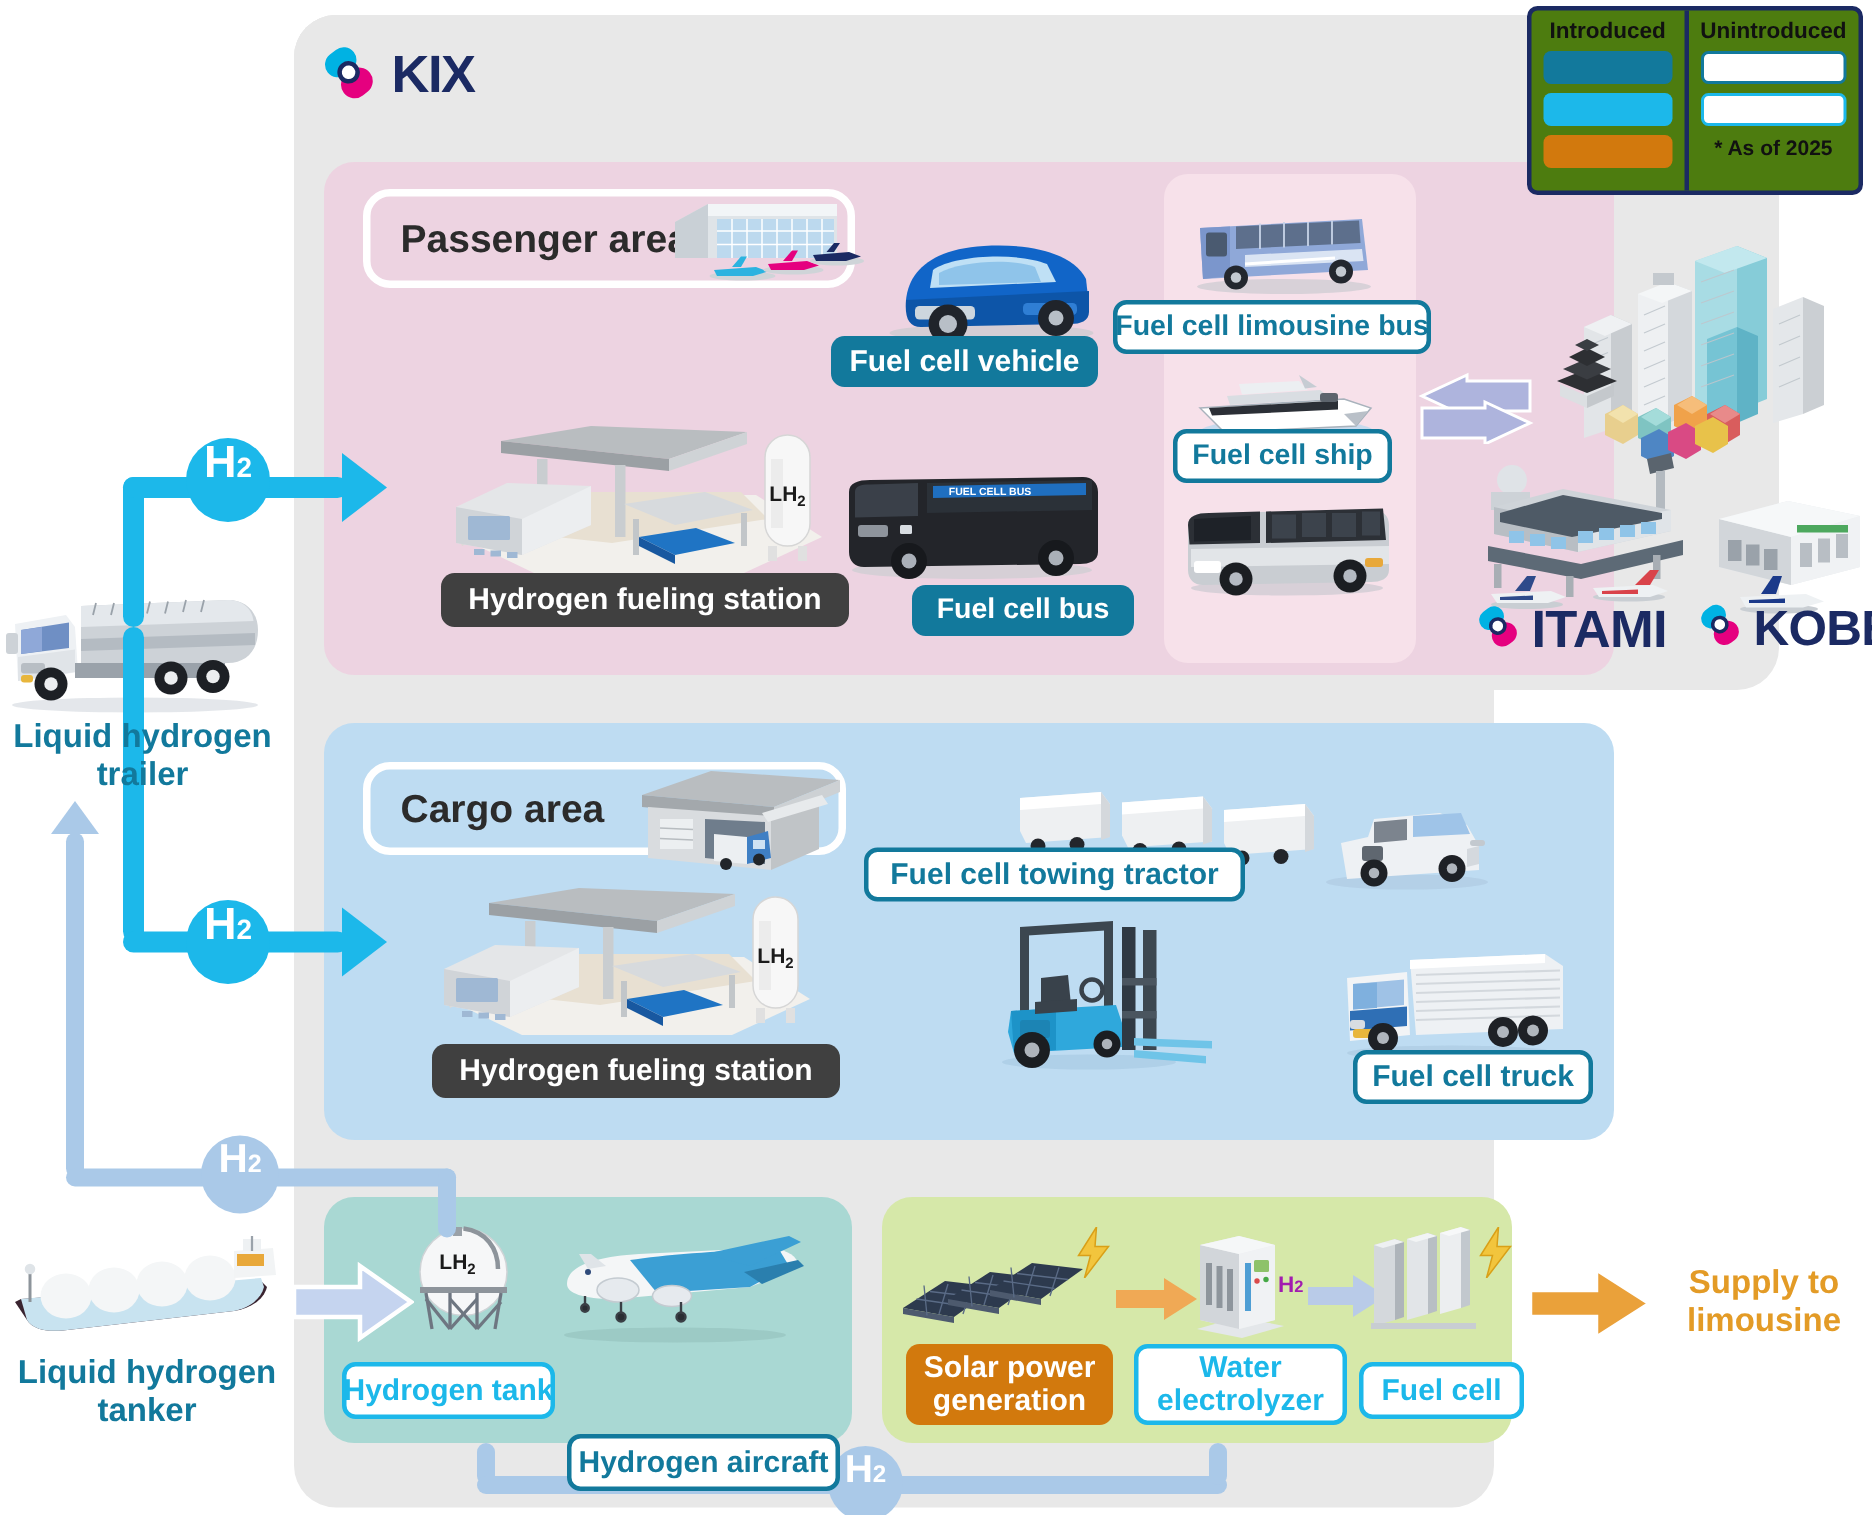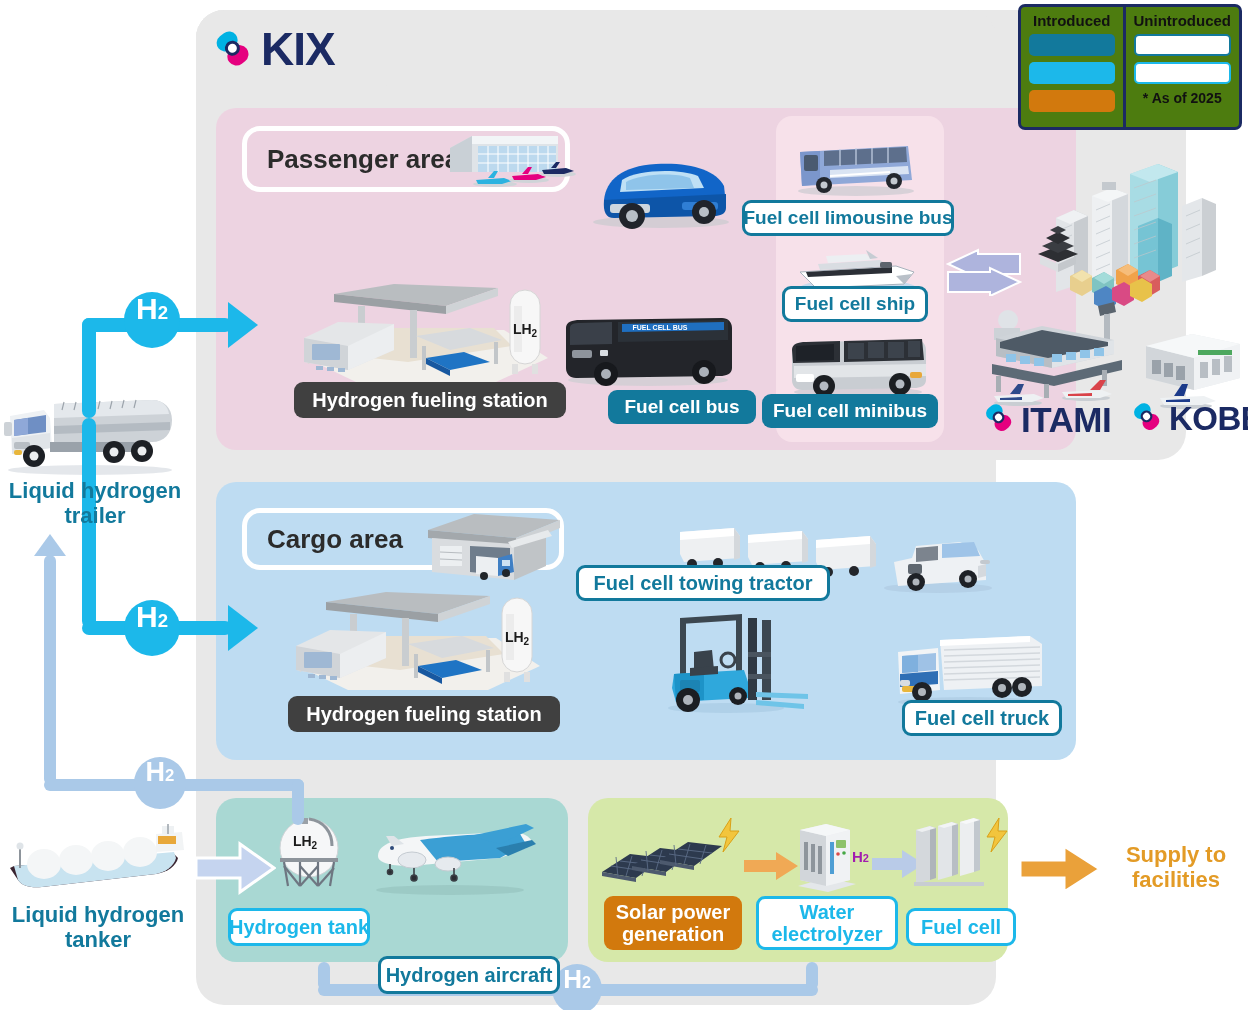--- a/index.html
+++ b/index.html
@@ -29,21 +29,21 @@
     position: absolute; left: 196px; top: 10px;
     width: 208px; height: 78px;
     background: #e8e8e8;
     border-radius: 28px 0 28px 0;
     display: flex; align-items: center; gap: 9px;
     padding-left: 18px;
     z-index: 6;
   }
   .kix-mark { position: relative; width: 38px; height: 40px; flex: none; }
   .kix-text {
-    font-size: 46px; font-weight: bold; color: #1b2a63;
+    font-size: 35px; font-weight: bold; color: #1b2a63;
     letter-spacing: -1px; line-height: 1;
   }
 
   
   .legend {
     position: absolute; right: 6px; top: 4px;
     width: 224px; height: 126px;
     background: #4d7c0f; border: 3px solid #1b2a63;
     border-radius: 7px; display: flex; z-index: 20;
   }
@@ -379,34 +379,34 @@
       <path d="M10 36 L142 34 L142 46 L10 48 Z" fill="#e2e5e8"></path>
       <rect x="12" y="44" width="18" height="8" rx="2" fill="#fff"></rect>
       <rect x="126" y="42" width="12" height="6" rx="2" fill="#e8a83a"></rect>
       <circle cx="40" cy="56" r="11" fill="#1b1e22"></circle>
         <circle cx="40" cy="56" r="4.5" fill="#b4bac2"></circle>
       <circle cx="116" cy="54" r="11" fill="#1b1e22"></circle>
         <circle cx="116" cy="54" r="4.5" fill="#b4bac2"></circle>
     </svg>
   </div>
 
+  <div class="lbl fill-teal" style="left:554px; top:224px; width:178px; height:34px; font-size:20px;">
+      <span>Fuel cell vehicle</span>
+    </div>
   <div class="lbl out-teal" style="left:742px; top:200px; width:212px; height:36px; font-size:19px;">
       <span>Fuel cell limousine bus</span>
     </div>
   <div class="lbl out-teal" style="left:782px; top:286px; width:146px; height:36px; font-size:19px;">
       <span>Fuel cell ship</span>
     </div>
   <div class="lbl fill-cyan" style="left:294px; top:382px; width:272px; height:36px; font-size:20px;">
       <span>Hydrogen fueling station</span>
     </div>
   <div class="lbl fill-teal" style="left:608px; top:390px; width:148px; height:34px; font-size:19px;">
       <span>Fuel cell bus</span>
-    </div>
-  <div class="lbl fill-teal" style="left:762px; top:394px; width:176px; height:34px; font-size:19px;">
-      <span>Fuel cell minibus</span>
     </div>
 
   <div class="area-tag" style="left:242px; top:508px; width:322px; height:62px;">
     <span>Cargo area</span>
   </div>
 
   <div class="ill" style="left:410px; top:510px; width:160px; height:72px; z-index:4;">
     <svg width="160" height="72" viewBox="0 0 160 72">
       <path d="M18 20 L64 4 L150 10 L106 28 Z" fill="#b9bdc0"></path>
       <path d="M18 20 L106 28 L106 36 L18 28 Z" fill="#a3a8ac"></path>
@@ -732,21 +732,21 @@
     <span>Fuel cell</span>
   </div>
 
   <div class="ill" style="left:1020px; top:842px; width:82px; height:54px; z-index:9;">
     <svg width="82" height="54" viewBox="0 0 82 54">
       <path d="M0 18 H44 V4 L80 27 L44 50 V36 H0 Z" fill="#eaa13a" stroke="#ffffff" stroke-width="3"></path>
     </svg>
   </div>
   <div class="ftext orange" style="left:1106px; top:842px; width:140px; font-size:22px;">
     <div>Supply to</div>
-    <div>facilities</div>
+    <div>limousine</div>
   </div>
 
   <div class="ill" style="left:2px; top:386px; width:176px; height:92px;">
     <svg width="176" height="92" viewBox="0 0 176 92">
       <ellipse cx="88" cy="84" rx="82" ry="5" fill="#d8dde2" opacity="0.7"></ellipse>
 
       <path d="M52 18 L150 14 C162 14 170 22 170 34 C170 48 162 56 150 56 L52 60 Z" fill="#cdd2d7"></path>
       <path d="M52 18 L150 14 C160 14 166 20 167 28 L52 32 Z" fill="#e4e8ec"></path>
       <path d="M52 40 L168 36 L168 44 L52 48 Z" fill="#b4bbc2"></path>
       <g stroke="#9aa2aa" stroke-width="1.2">

